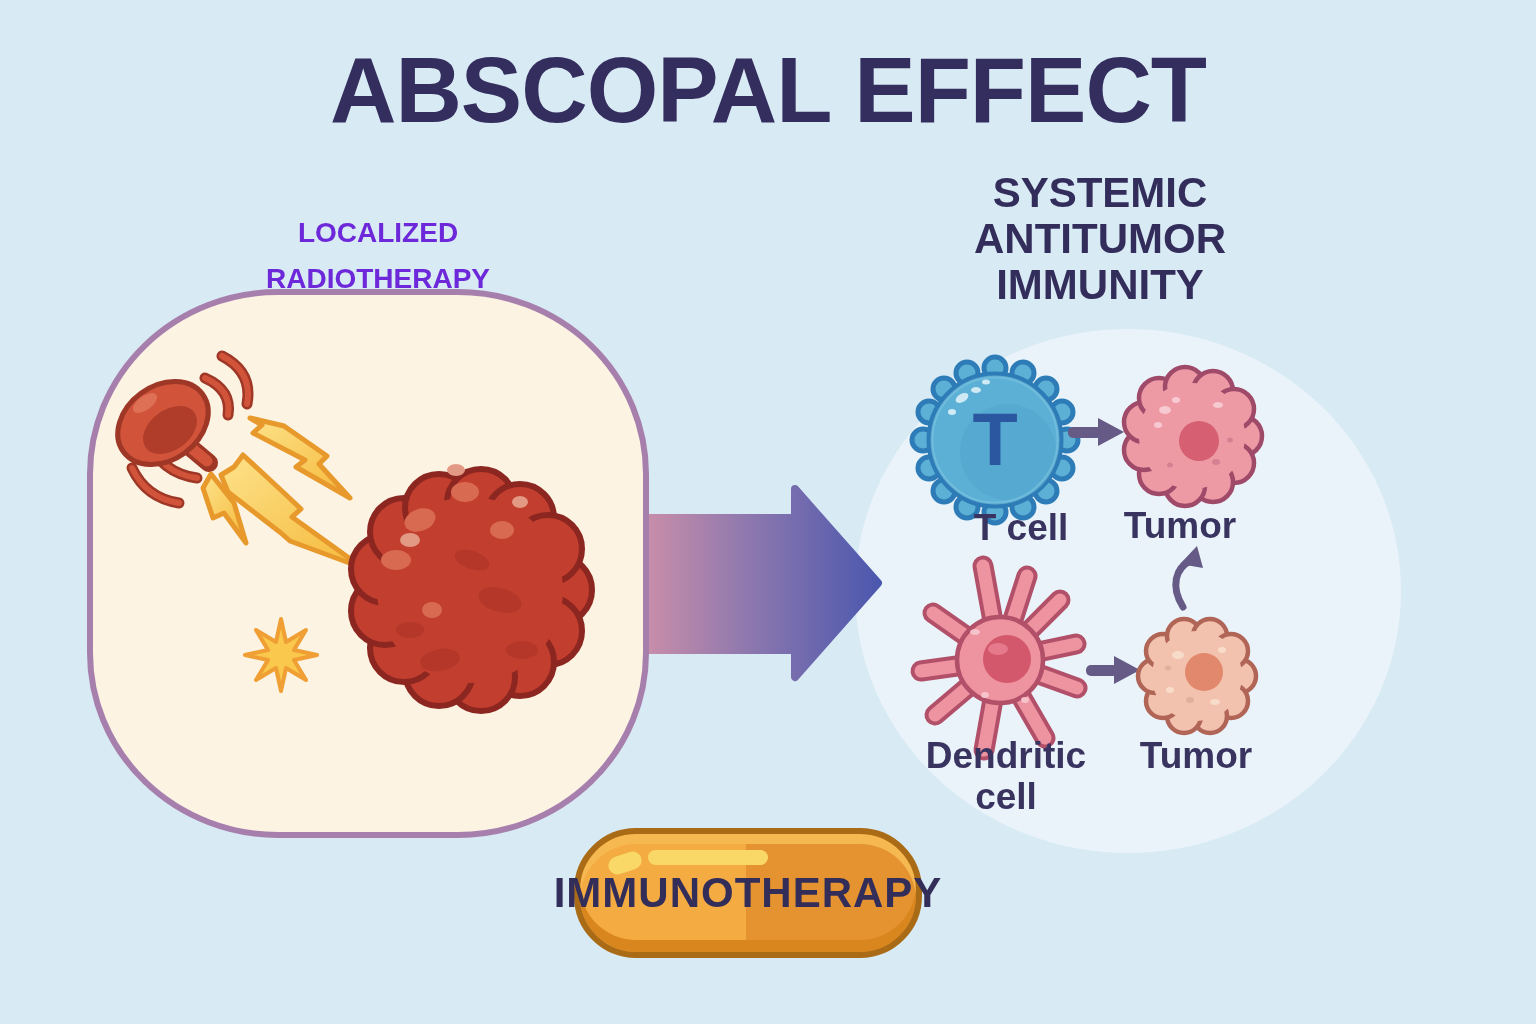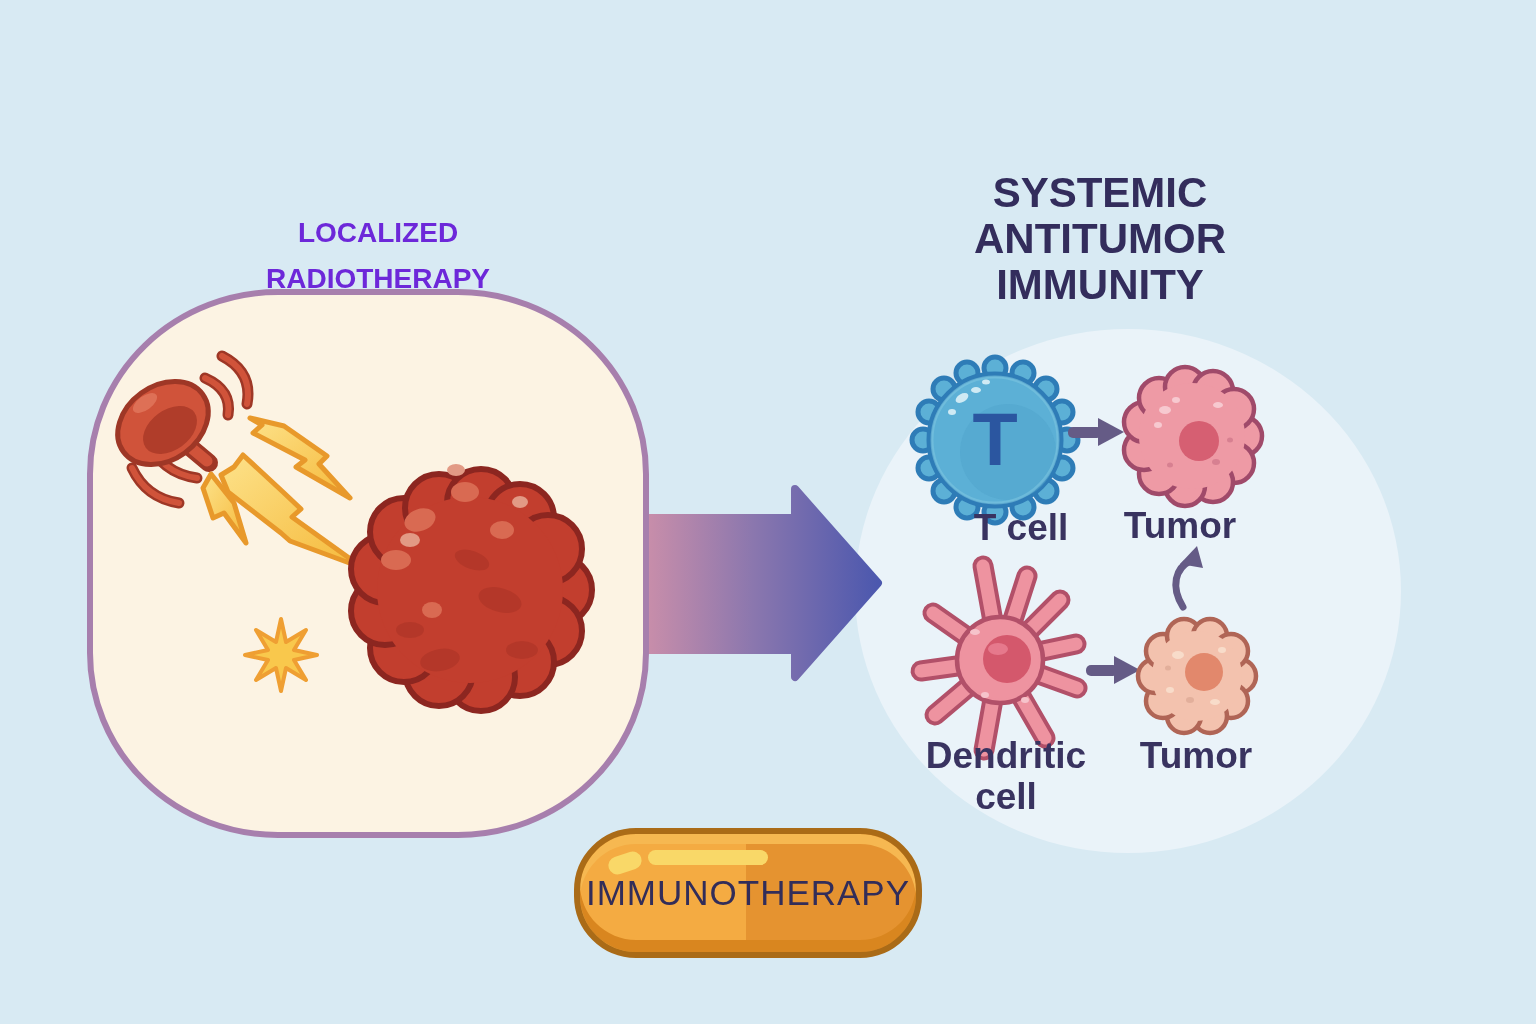--- a/index.html
+++ b/index.html
@@ -17,21 +17,21 @@
   .lbl-dendritic{left:886px;top:735px;width:240px;}
   .lbl-tumor-bottom{left:1096px;top:735px;width:200px;}
   .t-letter{left:955px;top:400px;width:80px;height:80px;font-size:74px;line-height:80px;color:#2b56a0;text-align:center;font-weight:700;position:absolute;}
   .pill{position:absolute;left:574px;top:828px;width:336px;height:118px;border-radius:62px;
         border:6px solid #aa6b17;
         background:linear-gradient(to right,#f4ab42 0 49.5%,#e59330 49.5% 100%);
         box-shadow:inset 0 -12px 0 #d9861f, inset 0 10px 0 #f6b851;}
   .pill-highlight{position:absolute;left:68px;top:16px;width:120px;height:15px;border-radius:8px;background:#f9d868;}
   .pill-highlight-dot{position:absolute;left:28px;top:20px;width:34px;height:18px;border-radius:10px;background:#f9d868;transform:rotate(-18deg);}
   .pill-label{position:absolute;inset:0;display:flex;align-items:center;justify-content:center;
-              font-size:35px;font-weight:400;letter-spacing:1px;color:#322d59;}
+              font-size:42px;font-weight:700;letter-spacing:1px;color:#322d59;}
 </style>
 </head>
 <body>
 
 <div class="stage">
 
 <svg class="art" viewBox="0 0 1536 1024">
   <defs>
     <linearGradient id="gradArrow" x1="0" y1="0" x2="1" y2="0">
       <stop offset="0" stop-color="#e498a8"></stop>
@@ -243,20 +243,21 @@
       <ellipse cx="1170" cy="690" rx="4" ry="3"></ellipse>
           <ellipse cx="1222" cy="650" rx="4" ry="3"></ellipse>
     </g>
     <g fill="#dba793" opacity="0.7">
       <ellipse cx="1190" cy="700" rx="4" ry="3"></ellipse>
           <ellipse cx="1168" cy="668" rx="3" ry="2.5"></ellipse>
     </g>
   </g>
 </svg>
 
+<div class="txt title">ABSCOPAL EFFECT</div>
 <div class="txt head-left">LOCALIZED
 RADIOTHERAPY</div>
 <div class="txt head-right">SYSTEMIC
 ANTITUMOR
 IMMUNITY</div>
 <div class="t-letter">T</div>
 <div class="txt lbl lbl-tcell">T cell</div>
 <div class="txt lbl lbl-tumor-top">Tumor</div>
 <div class="txt lbl lbl-dendritic">Dendritic
 cell</div>

